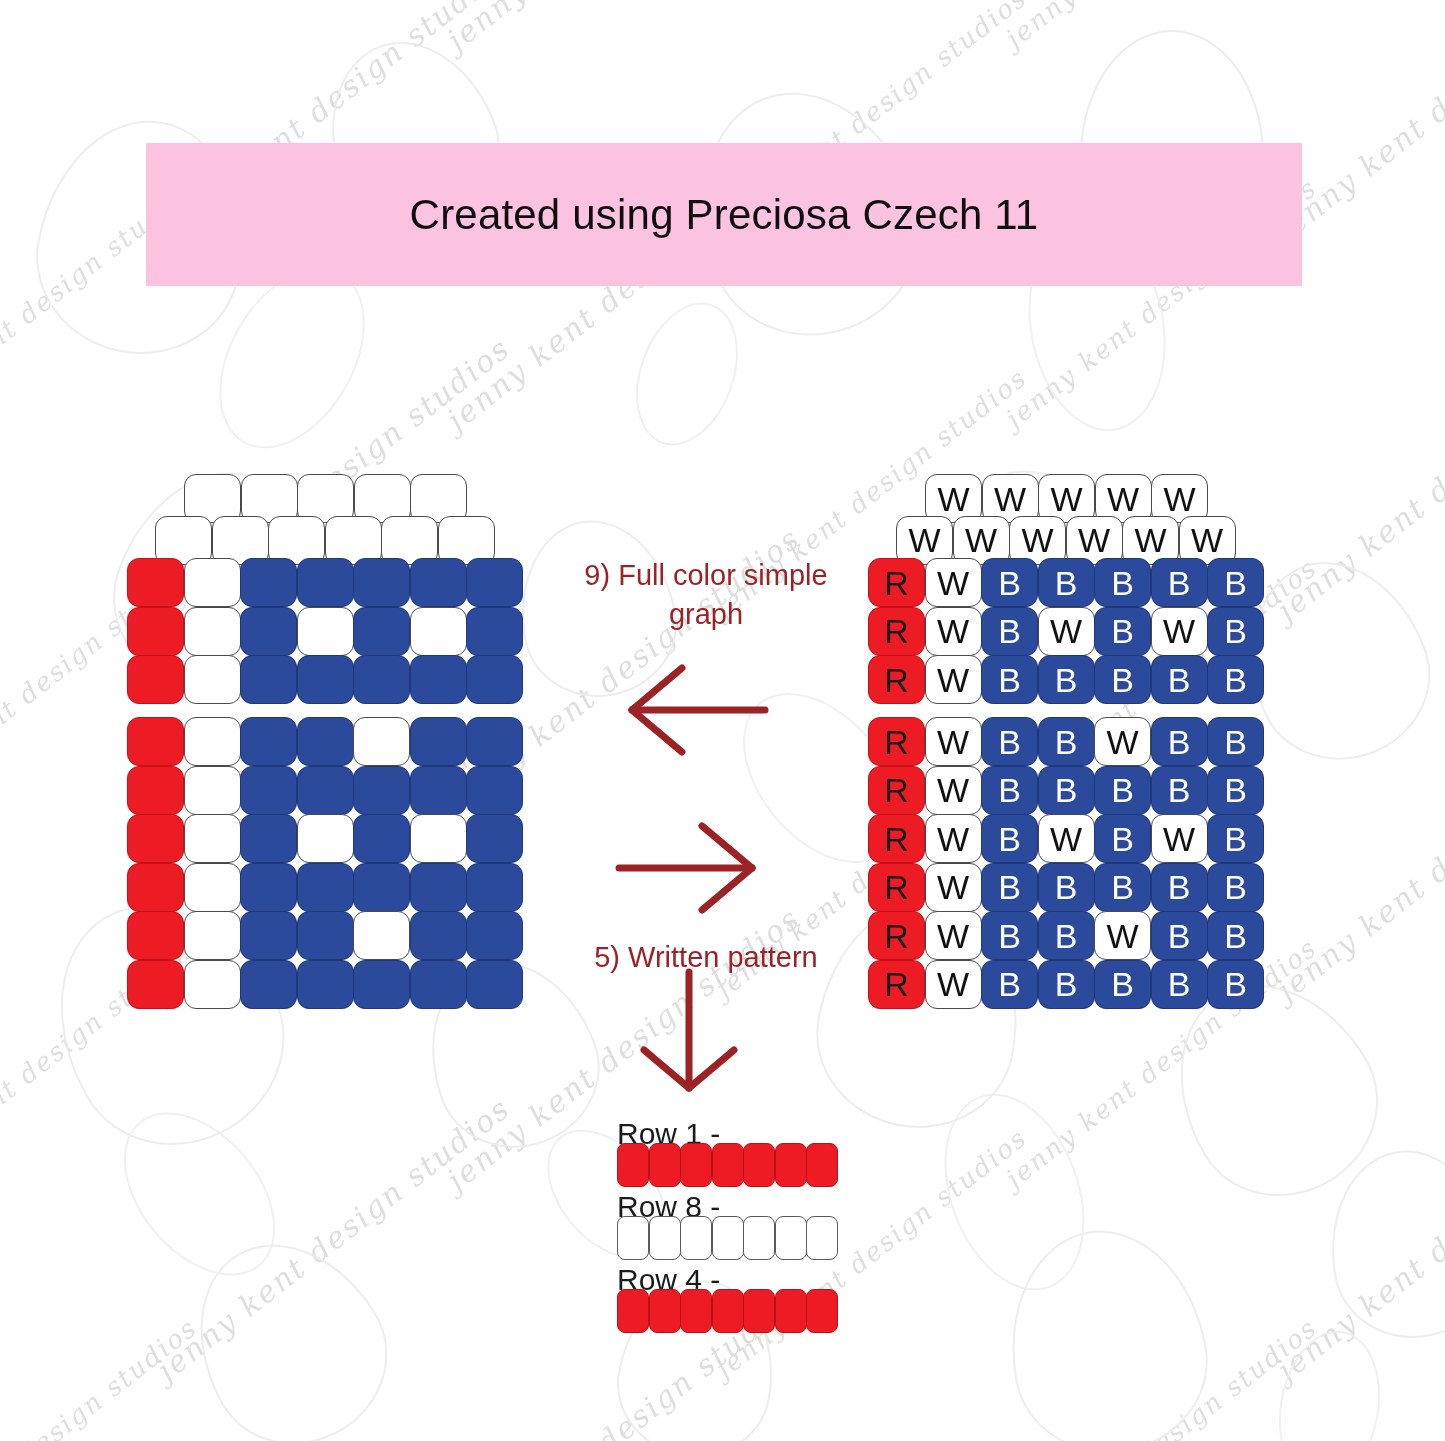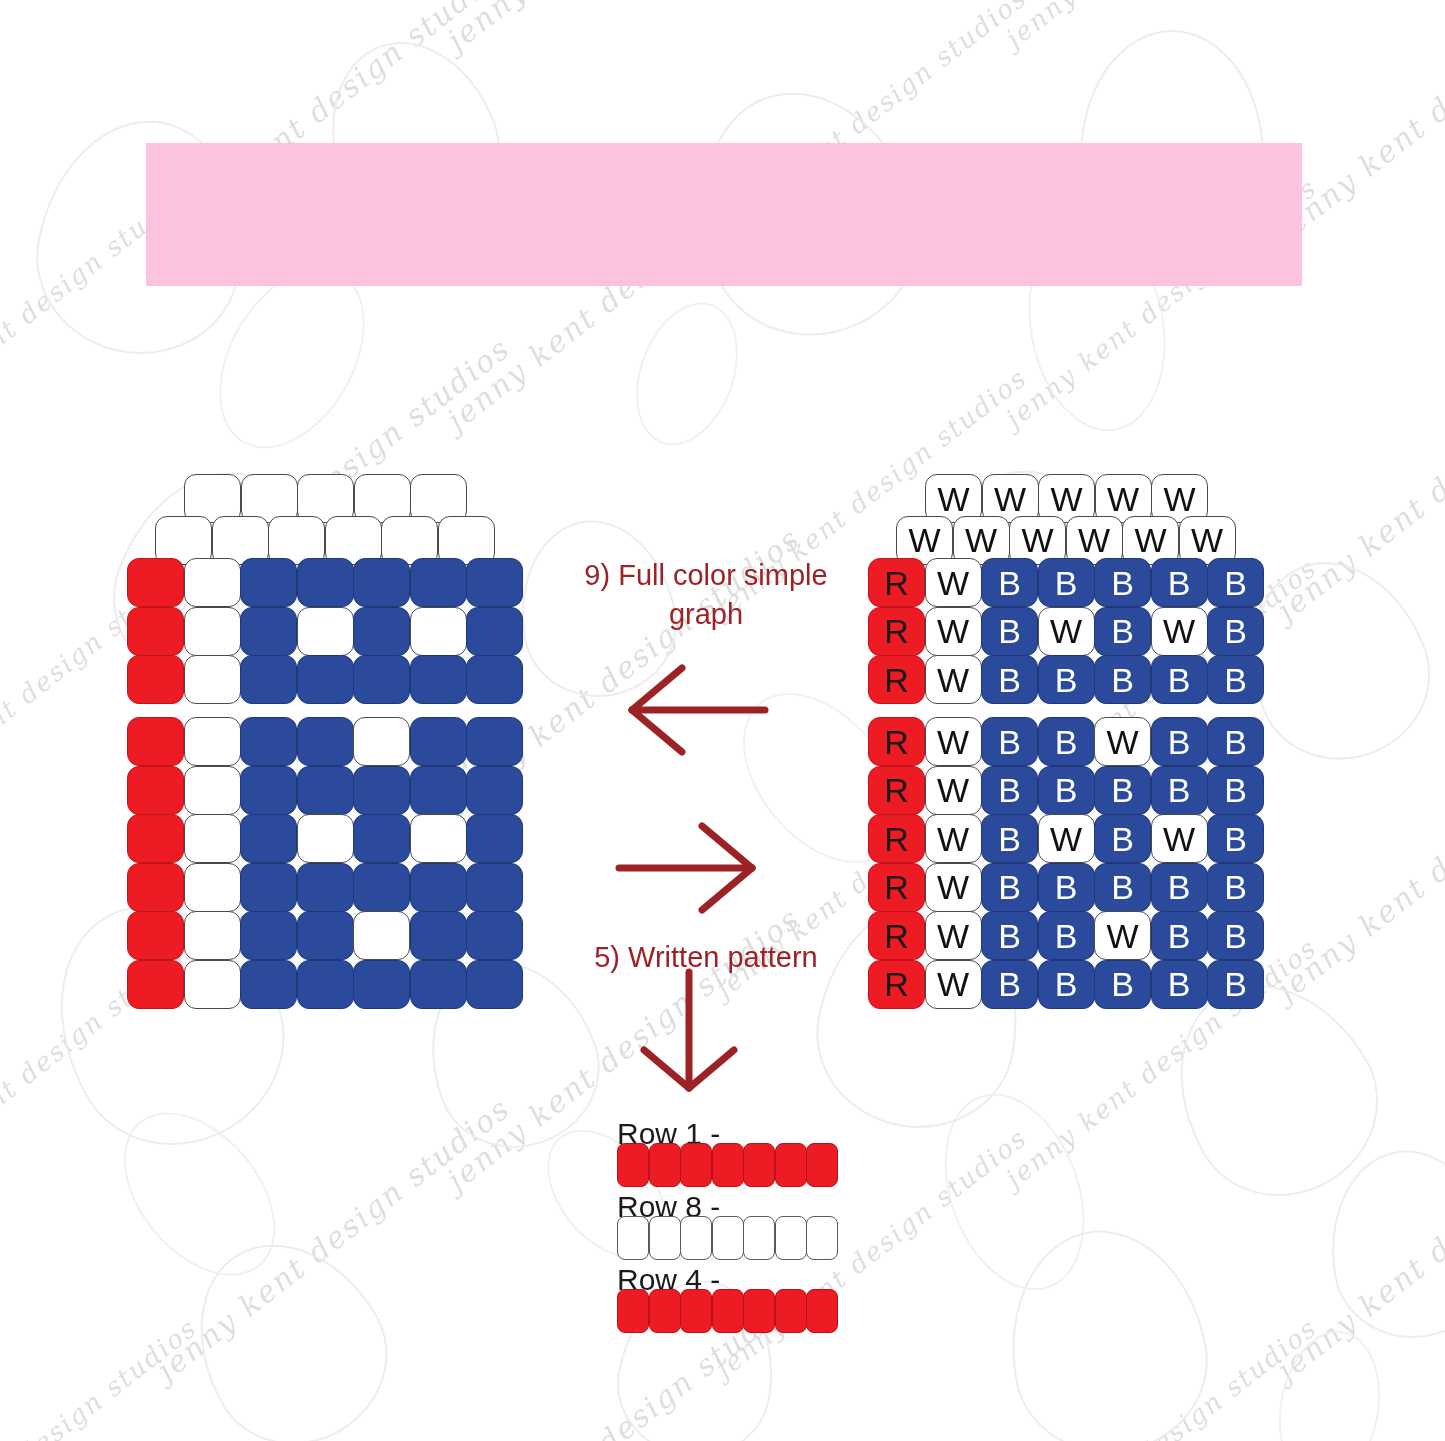--- a/index.html
+++ b/index.html
@@ -192,20 +192,21 @@
     <div class="wm-swirl" style="left: 1150px; top: 760px; width: 100px; height: 160px; transform: rotate(10deg);"></div>
     <div class="wm-swirl" style="left: 140px; top: 1100px; width: 115px; height: 184px; transform: rotate(-40deg);"></div>
     <div class="wm-swirl" style="left: 560px; top: 1120px; width: 90px; height: 144px; transform: rotate(-40deg);"></div>
     <div class="wm-swirl" style="left: 950px; top: 1090px; width: 125px; height: 200px; transform: rotate(-20deg);"></div>
     <div class="wm-swirl" style="left: 1280px; top: 1330px; width: 95px; height: 152px; transform: rotate(10deg);"></div>
   </div>
 
 <div id="page">
 
   <div id="banner">
+    <div class="bline">Created using Preciosa Czech 11</div>
   </div>
 
   <div class="grid-block" id="color-graph" style="left: 127px; top: 474px; width: 405.5px; height: 420px;">
       <div class="bead white" style="left: 57px; top: 0px;"></div>
       <div class="bead white" style="left: 113.5px; top: 0px;"></div>
       <div class="bead white" style="left: 170px; top: 0px;"></div>
       <div class="bead white" style="left: 226.5px; top: 0px;"></div>
       <div class="bead white" style="left: 283px; top: 0px;"></div>
       <div class="bead white" style="left: 28px; top: 41.5px;"></div>
       <div class="bead white" style="left: 84.5px; top: 41.5px;"></div>

